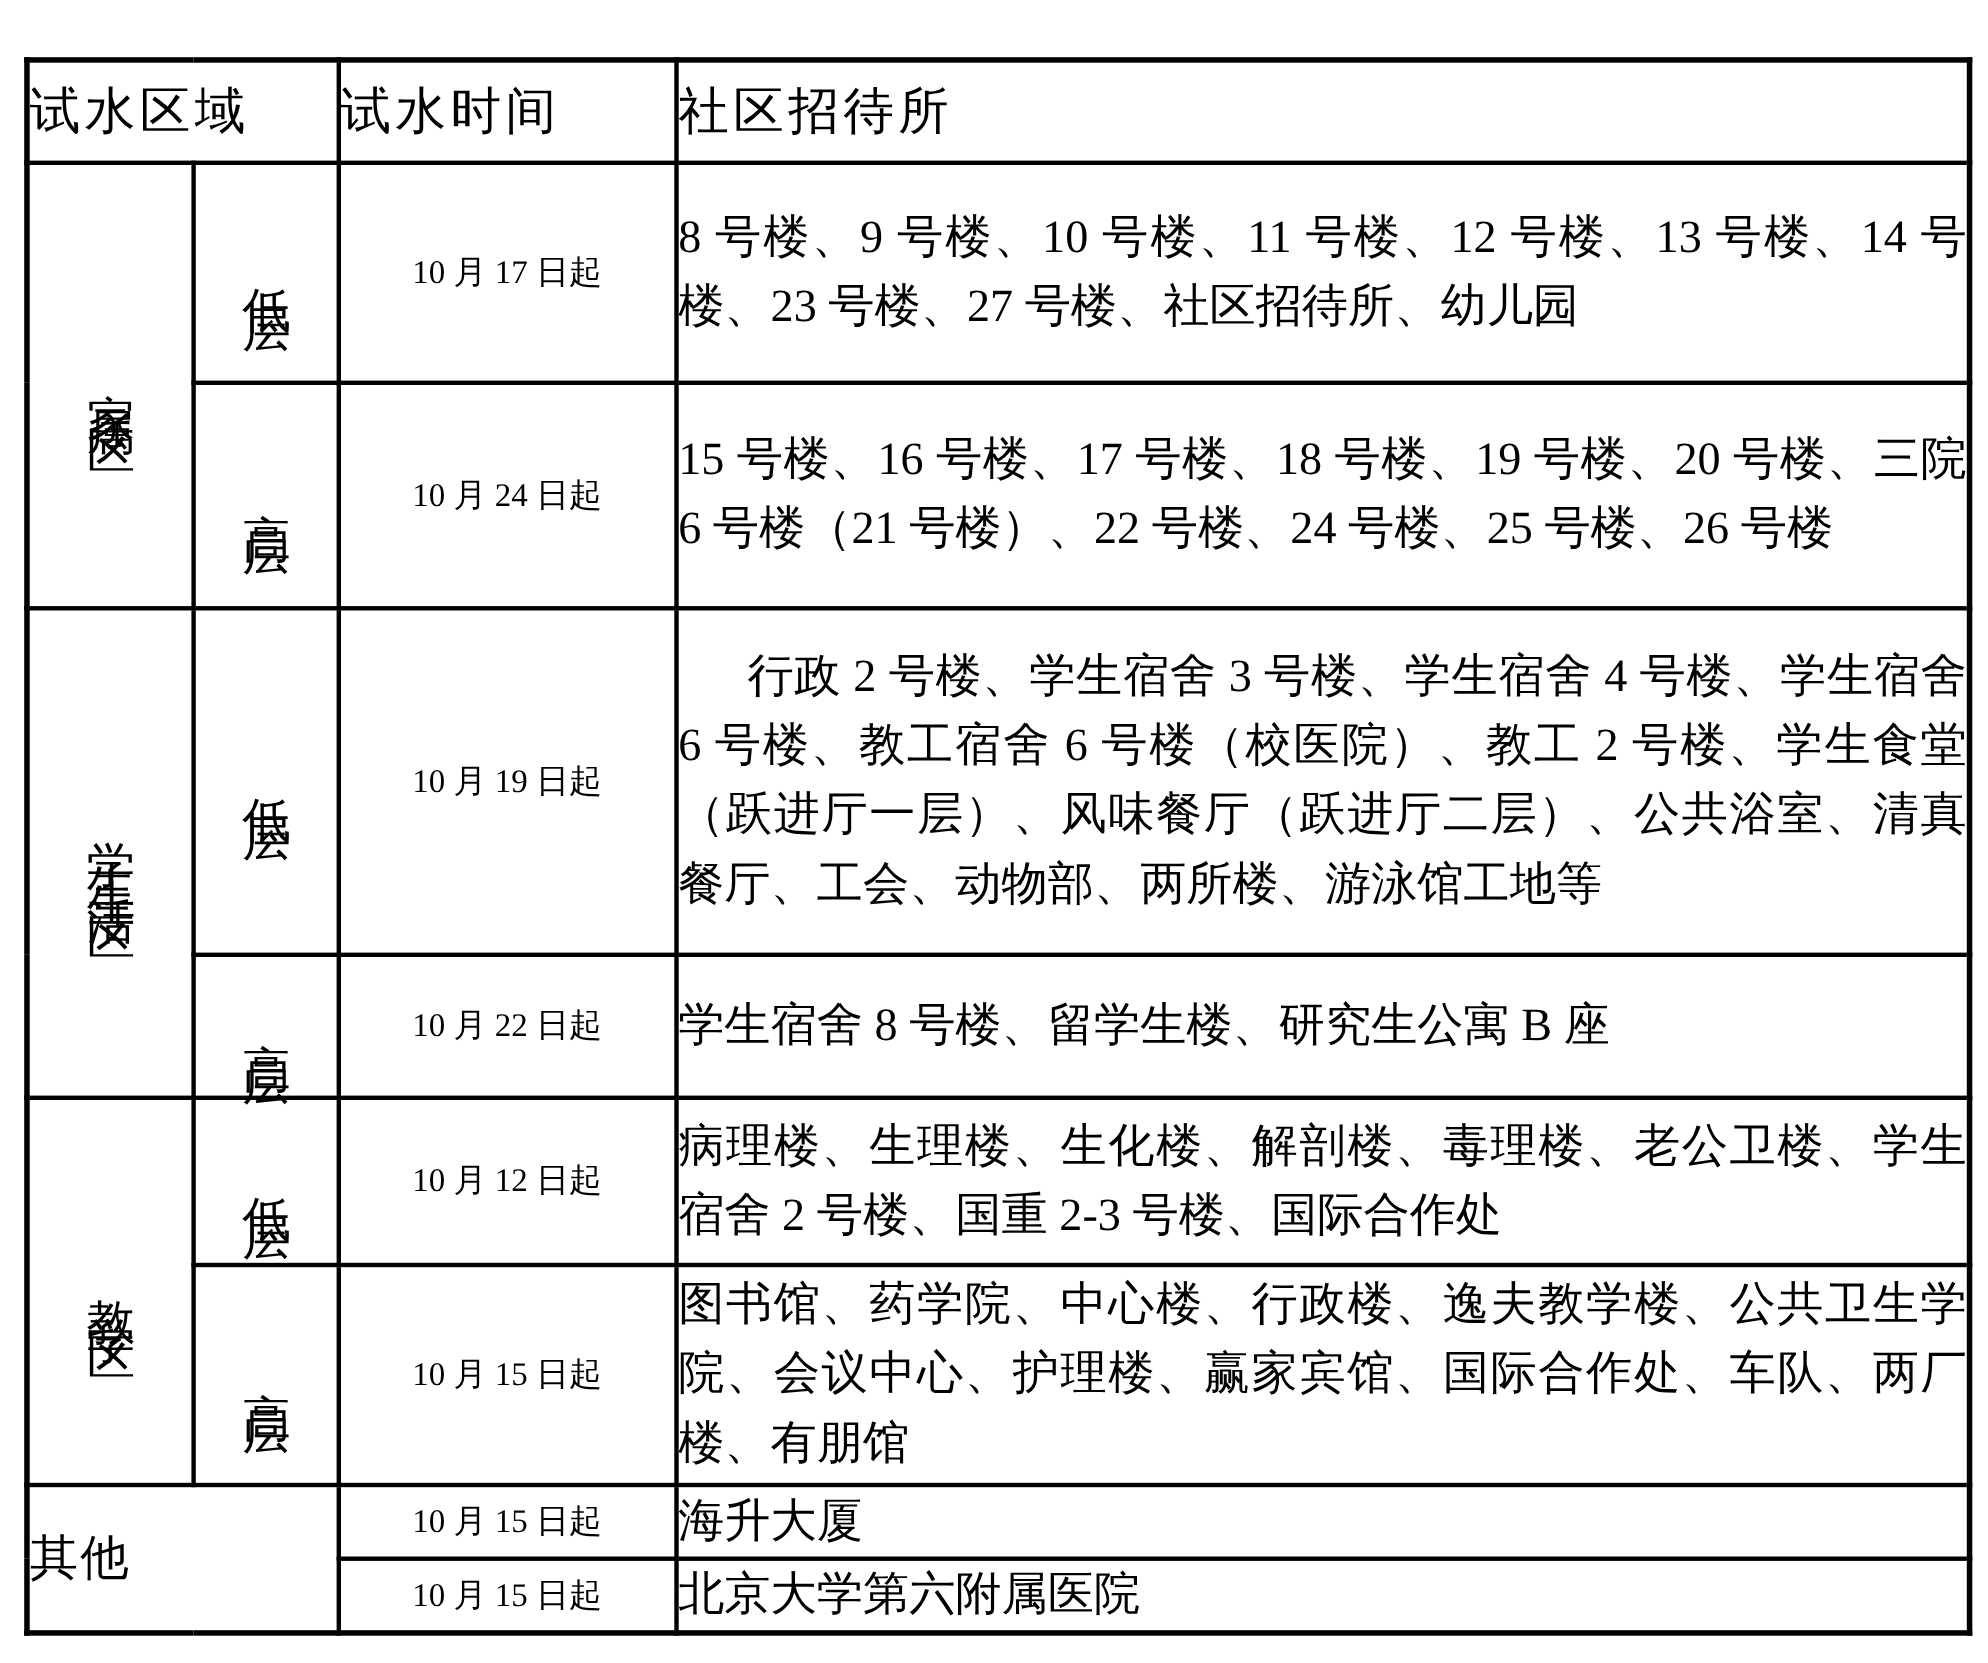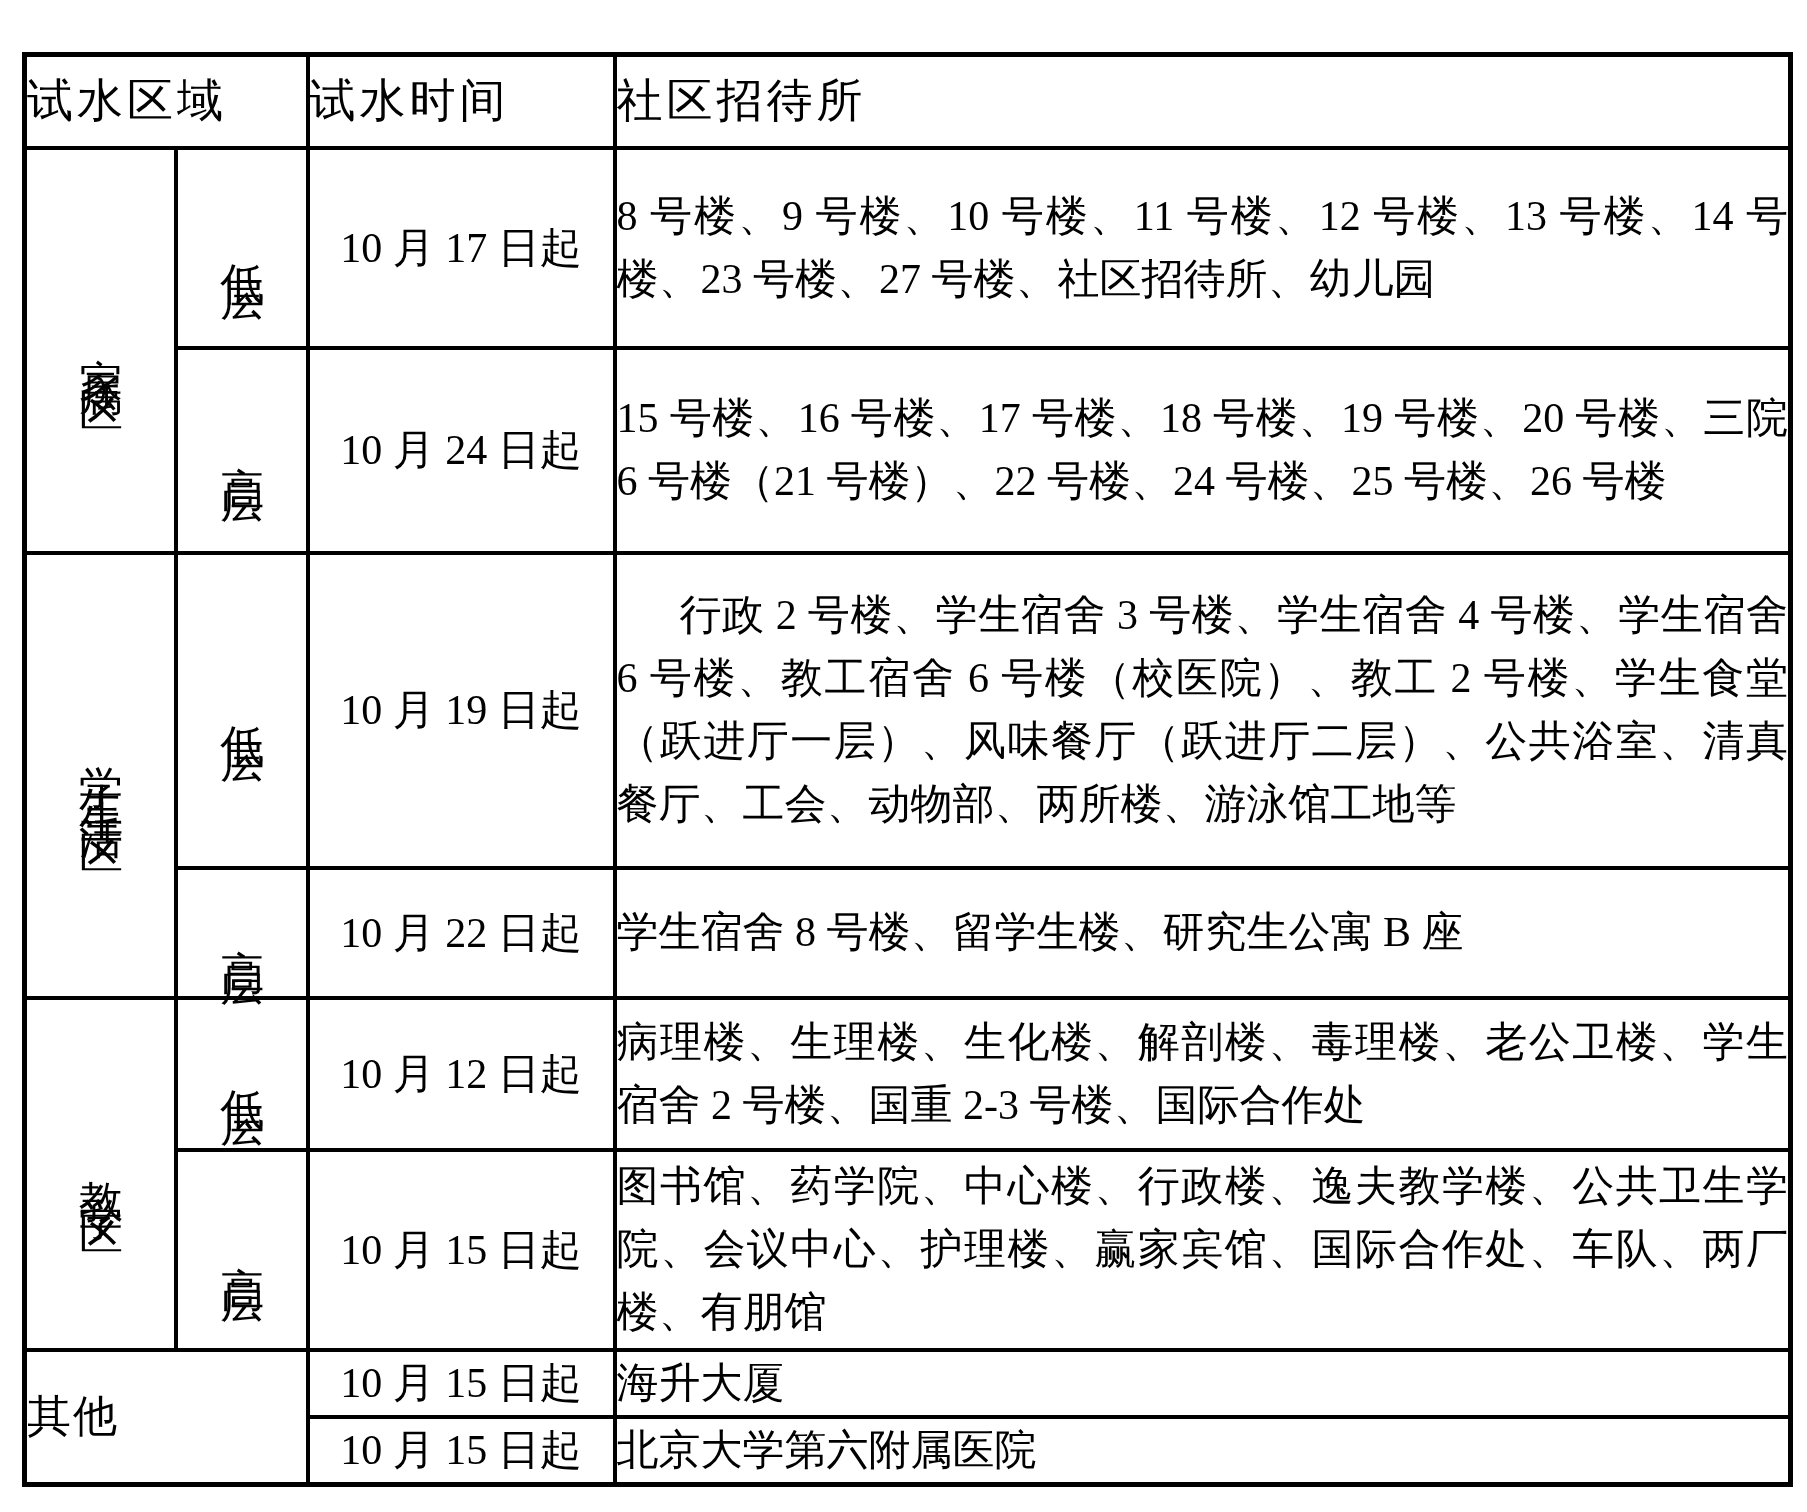--- a/index.html
+++ b/index.html
@@ -68,21 +68,21 @@
     letter-spacing: 17px;
   }
   td.other-cell {
     vertical-align: middle;
     font-size: 44px;
     letter-spacing: 2px;
   }
   td.time {
     text-align: center;
     vertical-align: middle;
-    font-size: 42px;
+    font-size: 30px;
     white-space: nowrap;
   }
   td.loc {
     font-size: 42px;
     line-height: 63px;
     vertical-align: middle;
     text-align: justify;
     padding: 4px 10px 4px 14px;
     margin-left: 14px;
   }

